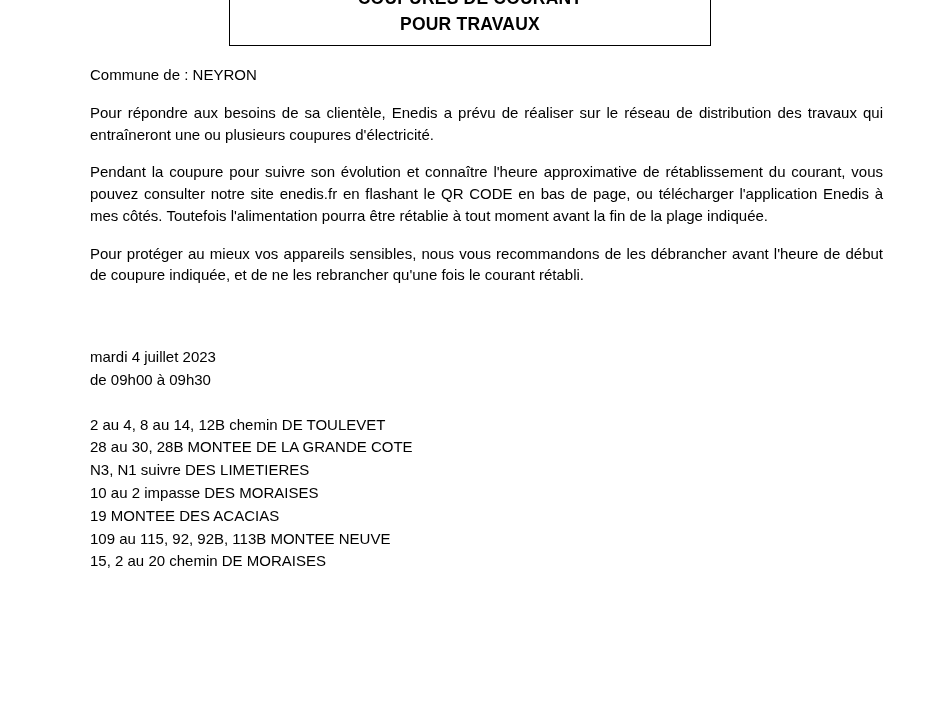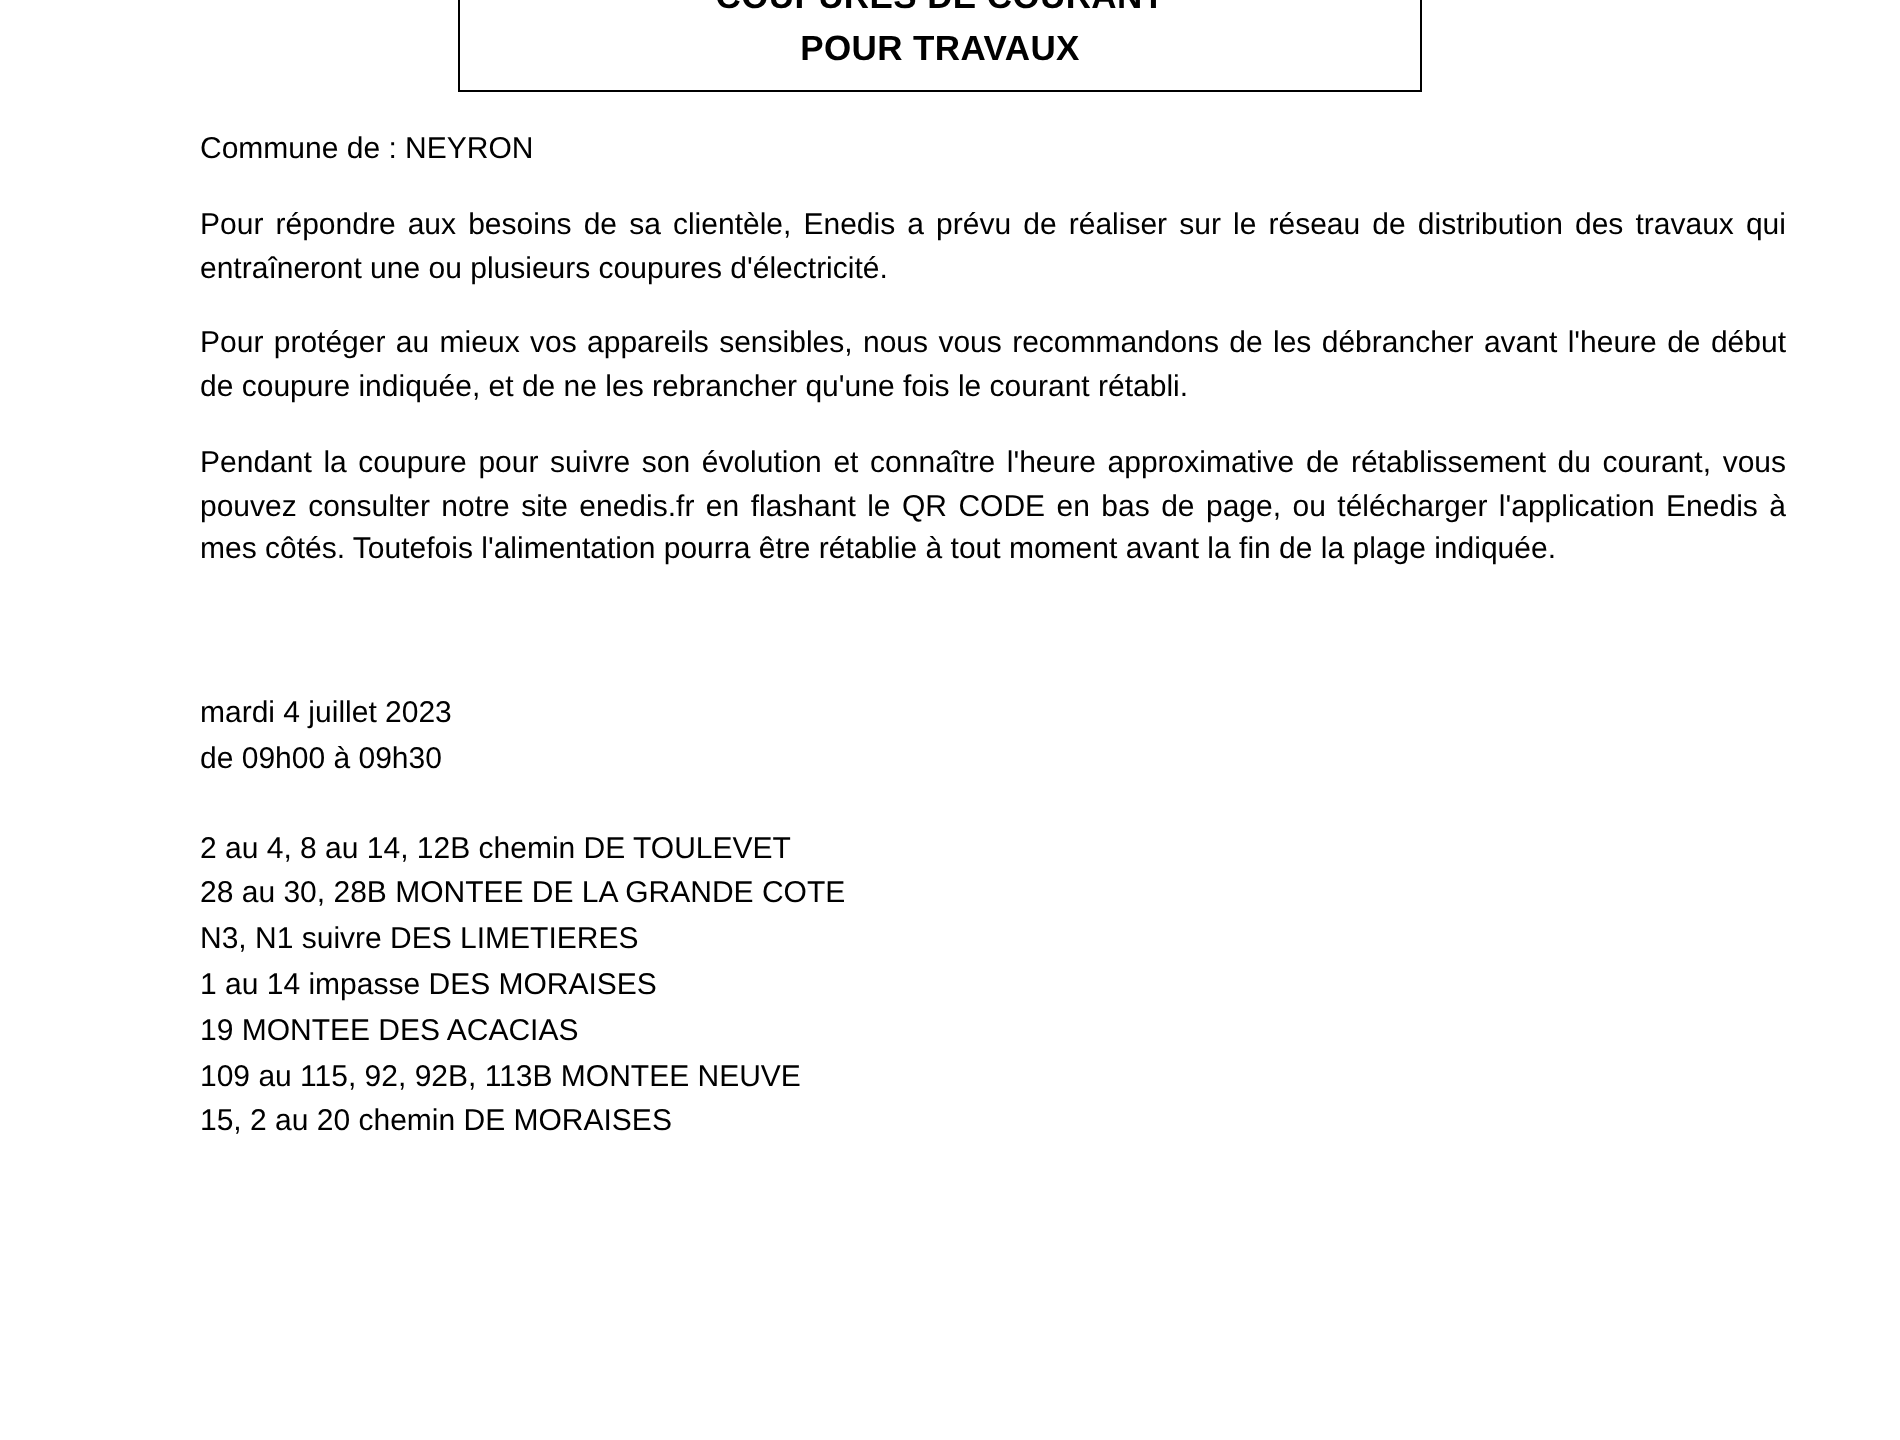--- a/index.html
+++ b/index.html
@@ -41,21 +41,21 @@
     font-weight: bold;
     letter-spacing: 0.2px;
     line-height: 1.45;
     text-align: center;
     white-space: nowrap;
   }
 
   
   .body {
     position: absolute;
-    left: 100px;
+    left: 90px;
     top: 64px;
     width: 793px;
   }
   .para {
     font-size: 15px;
     line-height: 1.45;
     text-align: justify;
     margin: 0 0 16px 0;
   }
   .para.nojust {
@@ -81,37 +81,37 @@
   <div class="title-box">
     <div class="title-line">COUPURES DE COURANT</div>
     <div class="title-line">POUR TRAVAUX</div>
   </div>
 
   <div class="body">
 
     <p class="para nojust">Commune de : NEYRON</p>
 
     <p class="para">Pour répondre aux besoins de sa clientèle, Enedis a prévu de réaliser sur le réseau de distribution des travaux qui entraîneront une ou plusieurs coupures d'électricité.</p>
+    <p class="para">Pendant la coupure pour suivre son évolution et connaître l'heure approximative de rétablissement du courant, vous pouvez consulter notre site enedis.fr en flashant le QR CODE en bas de page, ou télécharger l'application Enedis à mes côtés. Toutefois l'alimentation pourra être rétablie à tout moment avant la fin de la plage indiquée.</p>
     <p class="para">Pour protéger au mieux vos appareils sensibles, nous vous recommandons de les débrancher avant l'heure de début de coupure indiquée, et de ne les rebrancher qu'une fois le courant rétabli.</p>
-    <p class="para">Pendant la coupure pour suivre son évolution et connaître l'heure approximative de rétablissement du courant, vous pouvez consulter notre site enedis.fr en flashant le QR CODE en bas de page, ou télécharger l'application Enedis à mes côtés. Toutefois l'alimentation pourra être rétablie à tout moment avant la fin de la plage indiquée.</p>
 
 
     <div class="gap-schedule"></div>
 
     <div class="block">
       <div class="block-line">mardi 4 juillet 2023</div>
       <div class="block-line">de 09h00 à 09h30</div>
     </div>
 
     <div class="gap-quartiers"></div>
 
     <div class="block">
       <div class="block-line">2 au 4, 8 au 14, 12B chemin DE TOULEVET</div>
       <div class="block-line">28 au 30, 28B MONTEE DE LA GRANDE COTE</div>
       <div class="block-line">N3, N1 suivre DES LIMETIERES</div>
-      <div class="block-line">1 au 14 impasse DES MORAISES</div>
+      <div class="block-line">10 au 2 impasse DES MORAISES</div>
       <div class="block-line">19 MONTEE DES ACACIAS</div>
       <div class="block-line">109 au 115, 92, 92B, 113B MONTEE NEUVE</div>
       <div class="block-line">15, 2 au 20 chemin DE MORAISES</div>
     </div>
 
   </div>
 </div>
 
 </body></html>

